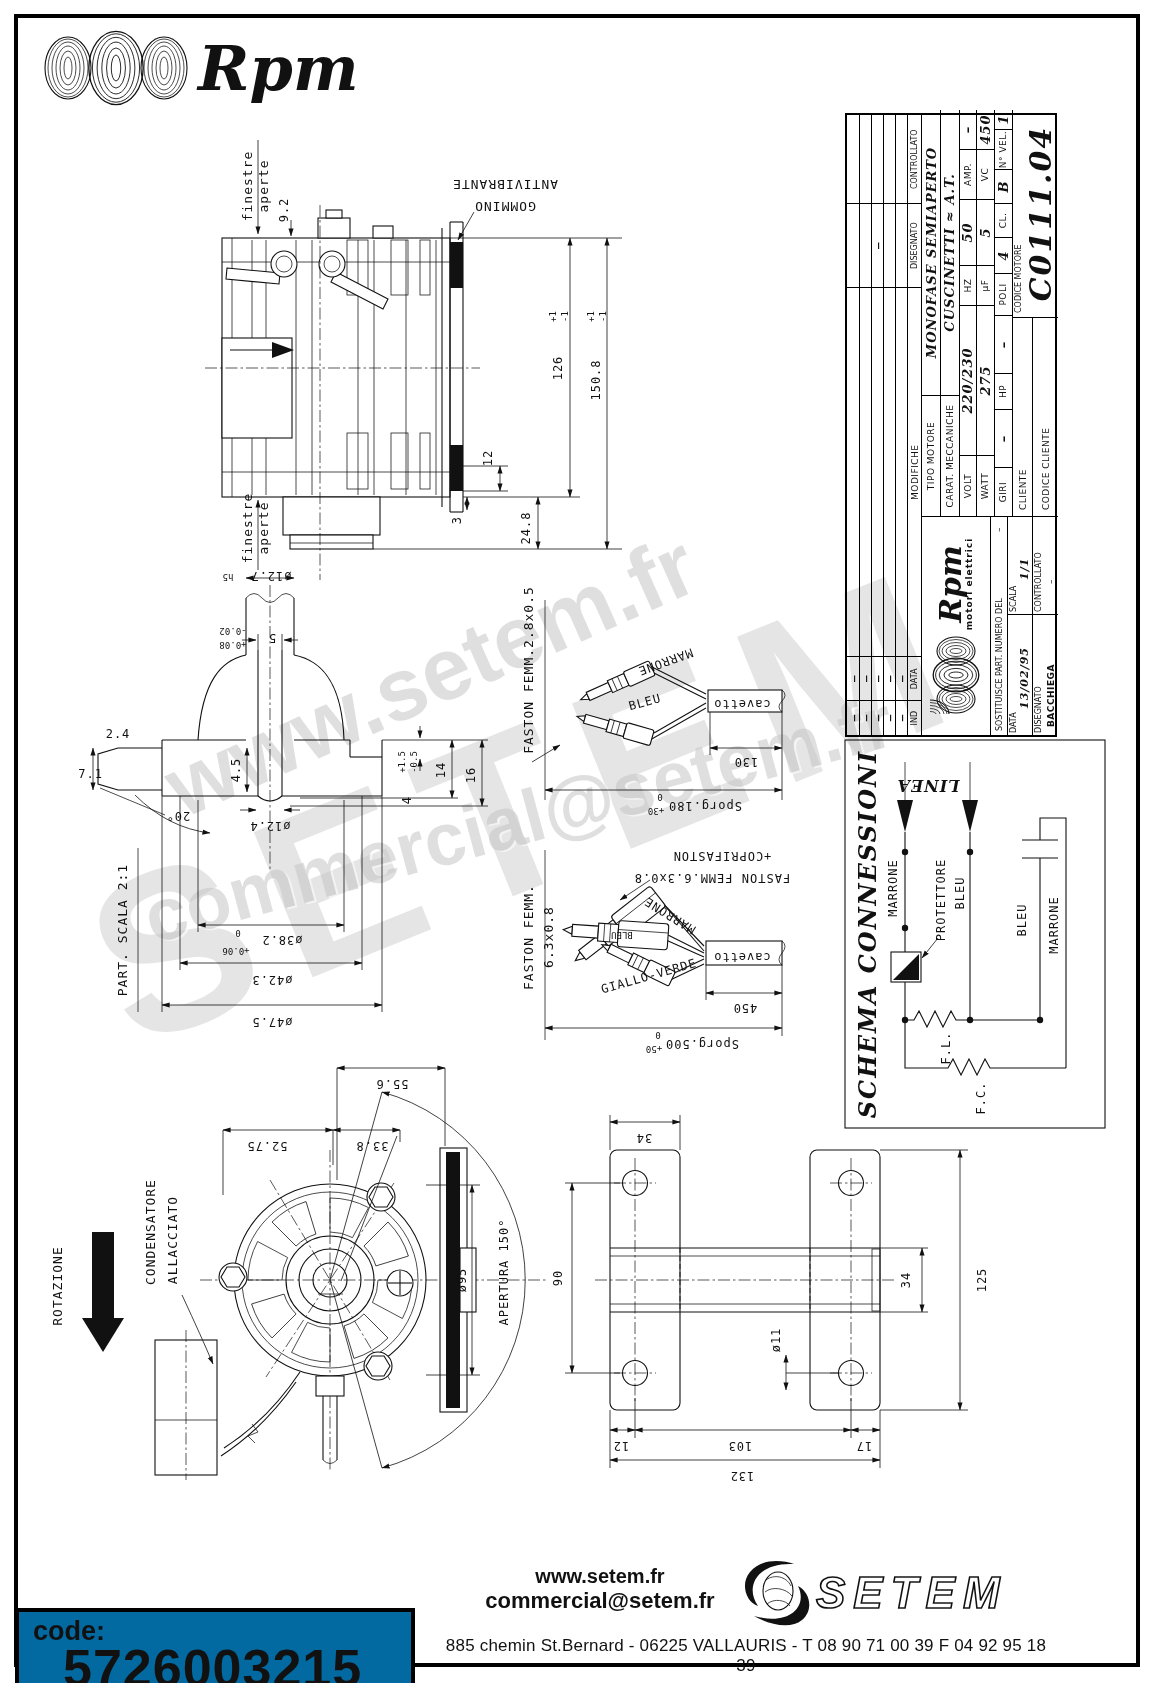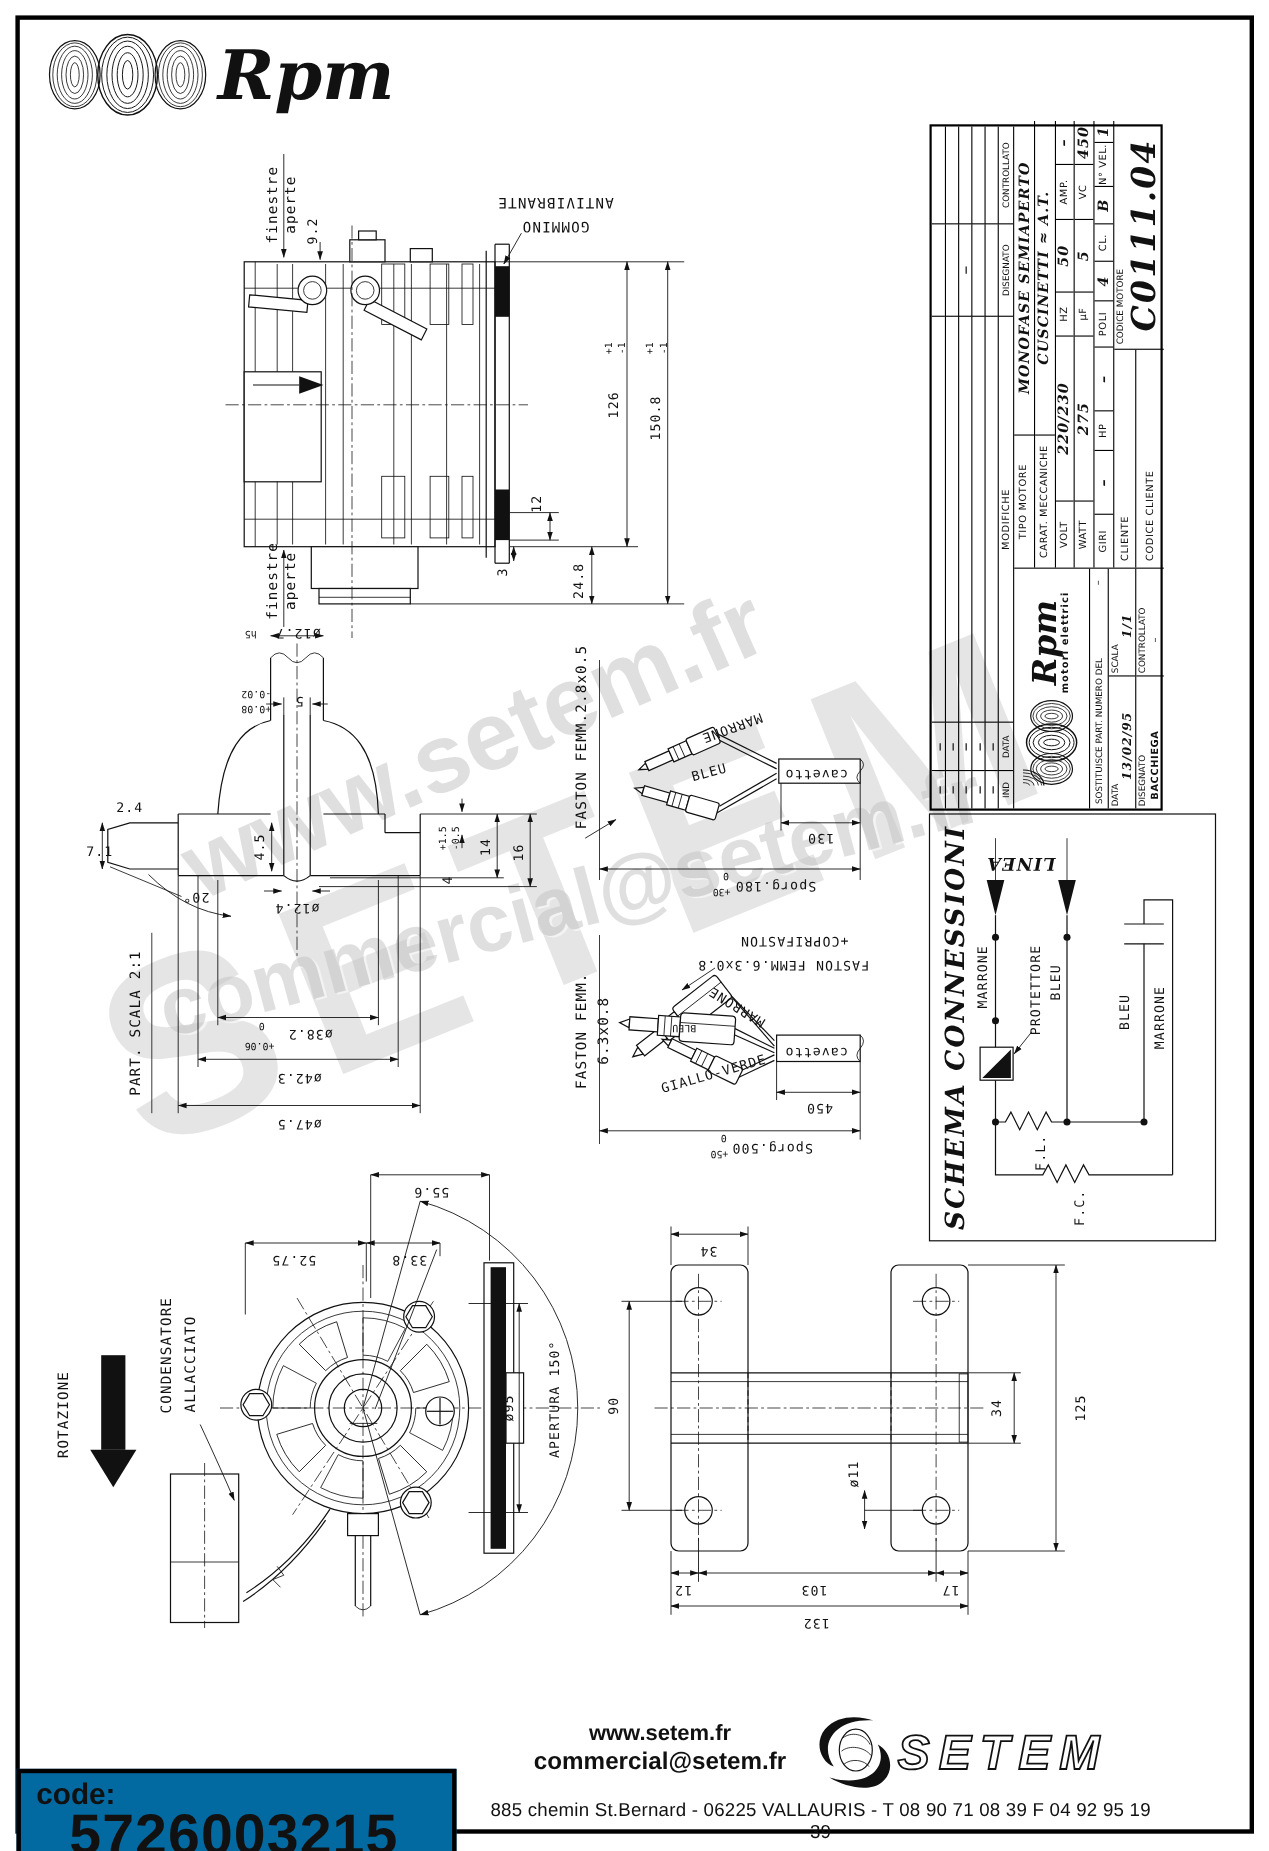--- a/index.html
+++ b/index.html
@@ -678,14 +678,14 @@
   </div>
   <svg id="setemlogo" width="300" height="72" viewBox="0 0 300 72">
     <g>
       <path d="M52,4 C16,2 2,26 16,46 C4,42 -2,24 8,12 C20,-2 40,0 52,4 Z" class="fb"></path>
       <path d="M12,56 C48,66 66,46 56,26 C68,32 72,50 60,60 C48,70 26,64 12,56 Z" class="fb"></path>
       <ellipse cx="36" cy="31" rx="15" ry="19" class="ln" stroke-width="2"></ellipse>
       <path d="M24,20 C32,14 44,16 49,26 M23,32 C30,26 44,28 50,36 M25,44 C32,38 44,40 48,46" class="ln th"></path>
     </g>
     <text x="74" y="48" style="font:italic bold 44px 'Liberation Sans',sans-serif;fill:#fff;stroke:#111;stroke-width:1.6;letter-spacing:8px;">SETEM</text>
   </svg>
-  <div class="foot-addr">885 chemin St.Bernard  -  06225 VALLAURIS  -  T 08 90 71 08 39   F 04 92 95 19 39</div>
+  <div class="foot-addr">885 chemin St.Bernard  -  06225 VALLAURIS  -  T 08 90 71 00 39   F 04 92 95 18 39</div>
 </div>
 
 </body></html>

